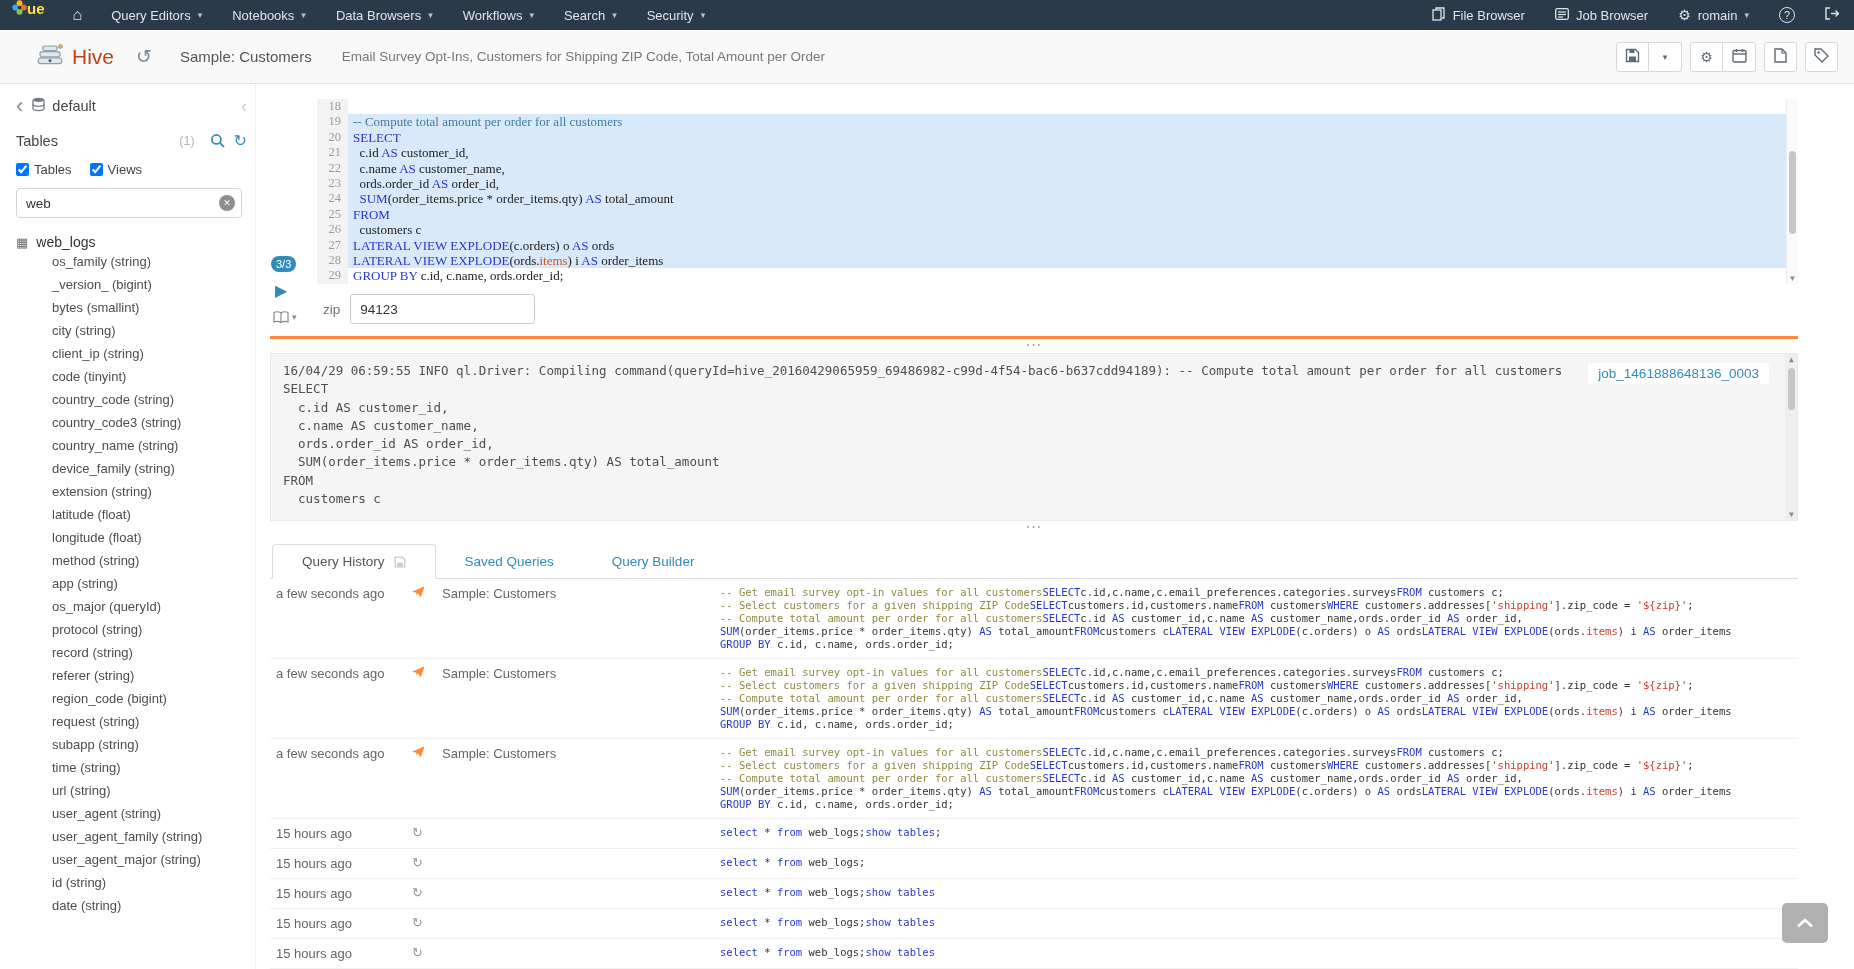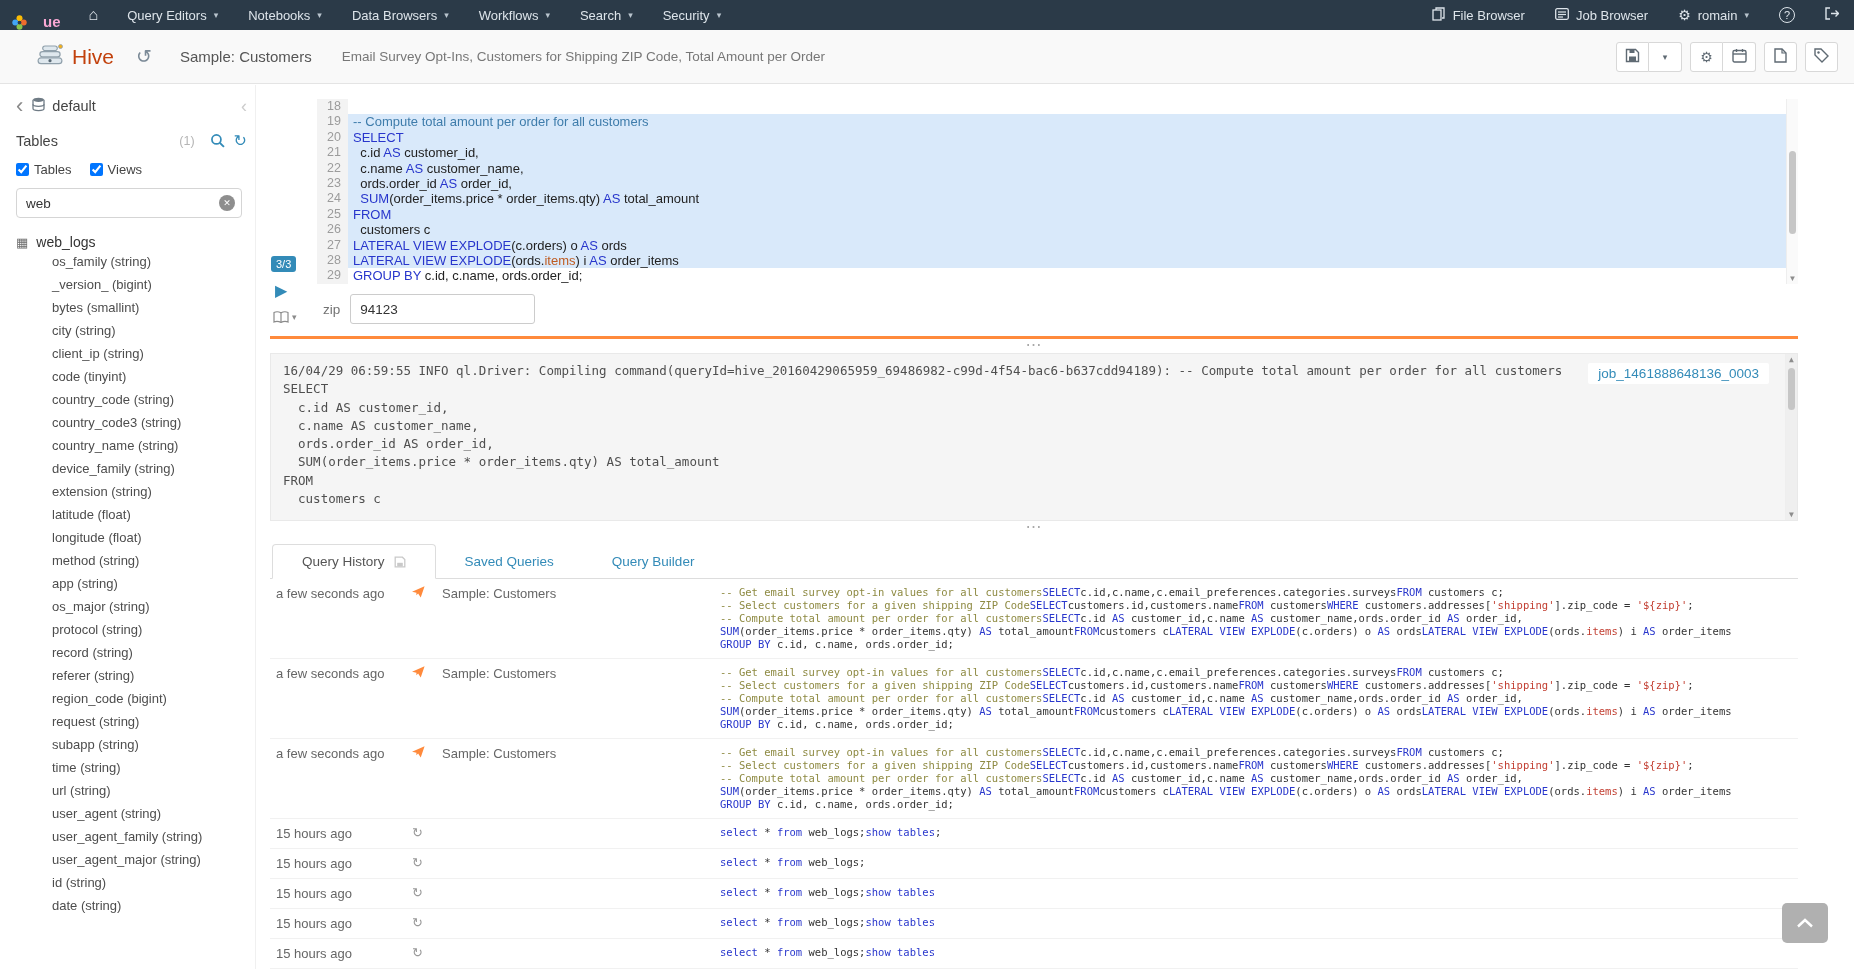--- a/index.html
+++ b/index.html
@@ -1,21 +1,21 @@
 <!DOCTYPE html>
 <html><head>
 <meta charset="utf-8">
 <style>
   *{box-sizing:border-box;margin:0;padding:0}
   html,body{width:1854px;height:969px;overflow:hidden;background:#fff;
     font-family:"Liberation Sans",sans-serif;position:relative}
 
   
   .topbar{height:30px;background:#2b3a48;display:flex;align-items:stretch;color:#dde4ea;font-size:13px}
-  .brand{display:flex;align-items:flex-end;gap:16px;padding:0 14px 0 12px;color:#f9a8d4;font-weight:bold;font-size:15px;cursor:pointer}
+  .brand{display:flex;align-items:flex-start;gap:0;padding:0 14px 0 12px;color:#fde047;font-weight:bold;font-size:15px;cursor:pointer}
   .tb-item{display:flex;align-items:center;gap:7px;padding:0 15px;cursor:pointer;white-space:nowrap}
   .tb-home{padding:0 14px;font-size:16px}
   .caret{font-size:9px;color:#b9c4cd}
   .tb-right{margin-left:auto;display:flex}
   .help-circle{width:16px;height:16px;border:1.3px solid #dde4ea;border-radius:50%;font-size:11px;display:flex;align-items:center;justify-content:center}
   .tb-gear{font-size:14px}
 
   
   .subbar{height:54px;background:#f9f9f9;border-bottom:1px solid #e4e4e4;display:flex;align-items:center}
   .hive-brand{display:flex;align-items:center;margin-left:36px;cursor:pointer}
@@ -51,26 +51,26 @@
   .table-row{display:flex;align-items:center;margin-top:16px;color:#333;font-size:14px;cursor:pointer}
   .table-grid-icon{color:#6d6d6d;margin-right:8px;font-size:13px}
   .col-list{margin-top:0}
   .col-item{height:23px;line-height:23px;padding-left:36px;color:#4d4d4d;font-size:13px;cursor:pointer;white-space:nowrap}
 
   
   .main{position:absolute;top:85px;left:256px;right:0;bottom:0;padding:14px 56px 0 14px;overflow:hidden}
 
   .editor-wrap{position:relative;padding-left:47px}
   .exec-col{position:absolute;left:0;top:0;width:47px;height:100%}
-  .result-badge{position:absolute;left:1px;top:157px;background:#338bb8;color:#fff;font-size:11px;padding:2px 5px;border-radius:3px}
+  .result-badge{position:absolute;left:1px;top:157px;background:#338bb8;color:#fff;font-size:11px;padding:2px 5px;border-radius:8px}
   .play-btn{position:absolute;left:5px;top:182px;color:#338bb8;font-size:16px;cursor:pointer}
   .assist-doc{position:absolute;left:3px;top:212px;color:#8b8b8b;cursor:pointer;display:flex;align-items:center;gap:3px}
   .assist-doc .caret{color:#8b8b8b}
 
-  .ace{display:flex;height:185px;position:relative;overflow:hidden;font-family:Liberation Sans, sans-serif;font-size:13px}
+  .ace{display:flex;height:185px;position:relative;overflow:hidden;font-family:Liberation Serif, serif;font-size:13px}
   .gutter{width:31px;background:#f3f3f3;color:#9c9c9c;text-align:right;padding-right:7px;flex-shrink:0}
   .gut-line{height:15.4px;line-height:15.4px;font-size:12.5px}
   .code-col{flex:1;overflow:hidden}
   .code-line{height:15.4px;line-height:15.4px;padding-left:5px;white-space:pre;color:#222}
   .code-line.hl{background:#d9e9fa}
   .tok-k{color:#2836cc}
   .tok-c{color:#3e7cab}
   .tok-s{color:#bf5b20}
   .tok-p{color:#222}
 
@@ -303,21 +303,21 @@
       <div class="col-item">code (tinyint)</div>
       <div class="col-item">country_code (string)</div>
       <div class="col-item">country_code3 (string)</div>
       <div class="col-item">country_name (string)</div>
       <div class="col-item">device_family (string)</div>
       <div class="col-item">extension (string)</div>
       <div class="col-item">latitude (float)</div>
       <div class="col-item">longitude (float)</div>
       <div class="col-item">method (string)</div>
       <div class="col-item">app (string)</div>
-      <div class="col-item">os_major (string)</div>
+      <div class="col-item">os_major (queryId)</div>
       <div class="col-item">protocol (string)</div>
       <div class="col-item">record (string)</div>
       <div class="col-item">referer (string)</div>
       <div class="col-item">region_code (bigint)</div>
       <div class="col-item">request (string)</div>
       <div class="col-item">subapp (string)</div>
       <div class="col-item">time (string)</div>
       <div class="col-item">url (string)</div>
       <div class="col-item">user_agent (string)</div>
       <div class="col-item">user_agent_family (string)</div>

